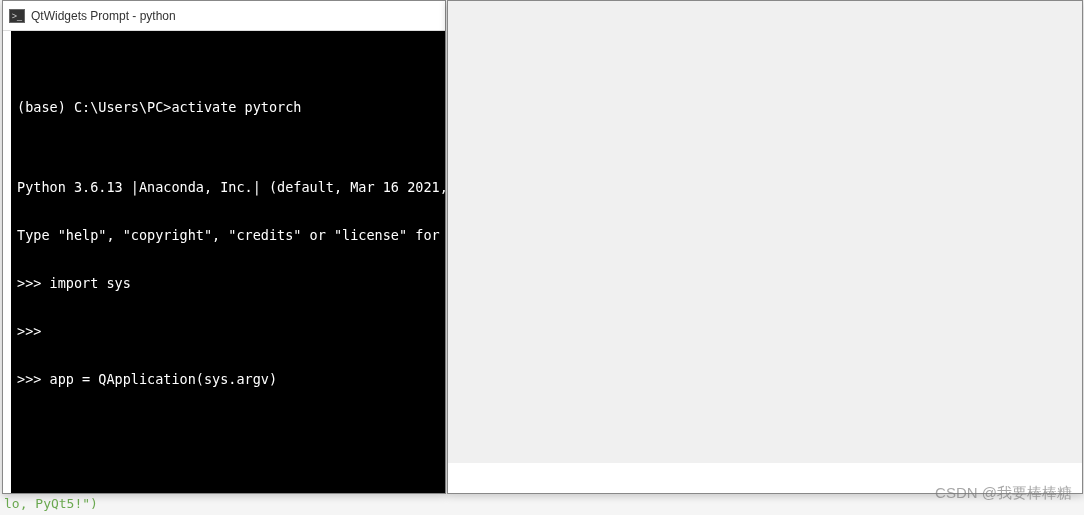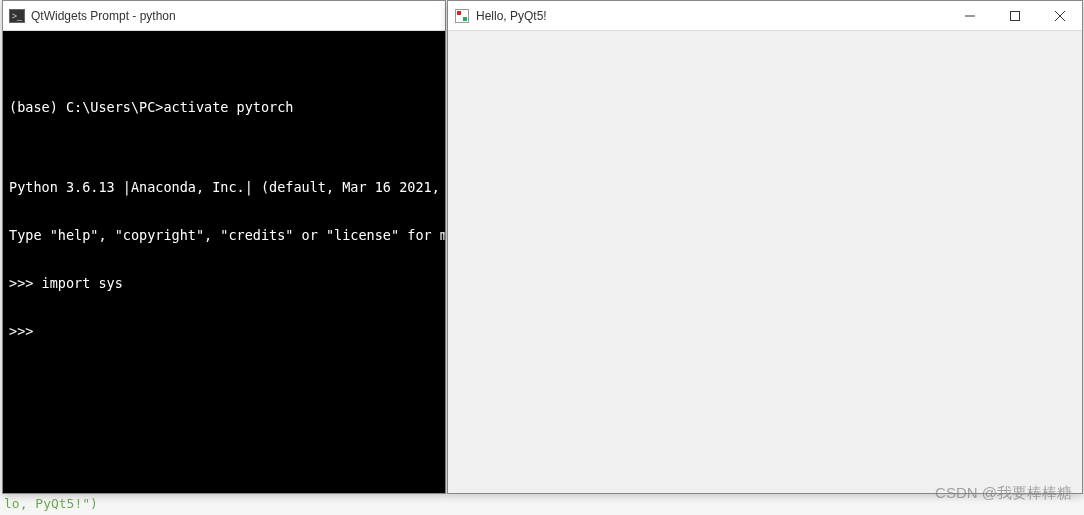--- a/index.html
+++ b/index.html
@@ -60,20 +60,21 @@
     .terminal-body {
       background: #000;
       color: #fff;
       font-family: "NSimSun", "SimSun", Consolas, monospace;
       font-size: 13.5px;
       line-height: 16px;
       padding: 4px 6px;
       height: calc(100% - 30px);
       overflow: hidden;
       white-space: pre;
+      margin-left: 8px;
     }
     .term-line { white-space: pre; }
 
     
     #pyqt-window {
       left: 447px;
       top: 0;
       width: 636px;
       height: 494px;
     }
@@ -143,49 +144,27 @@
     <span class="titlebar-spacer"></span>
   </div>
   <div class="terminal-body">
     <div class="term-line"></div>
     <div class="term-line">(base) C:\Users\PC&gt;activate pytorch</div>
     <div class="term-line"></div>
     <div class="term-line">Python 3.6.13 |Anaconda, Inc.| (default, Mar 16 2021, 1</div>
     <div class="term-line">Type "help", "copyright", "credits" or "license" for mo</div>
     <div class="term-line">&gt;&gt;&gt; import sys</div>
     <div class="term-line">&gt;&gt;&gt;</div>
+    <div class="term-line">&gt;&gt;&gt; app = QApplication(sys.argv)</div>
     
     
     
     
     
   </div>
 </div>
 
 <div id="pyqt-window" class="window">
-  <div class="titlebar">
-    <span class="titlebar-icon">
-      <span class="qt-icon"></span>
-    </span>
-    <span class="titlebar-title">Hello, PyQt5!</span>
-    <span class="titlebar-spacer"></span>
-    <div class="win-btn">
-      <svg width="10" height="10" viewBox="0 0 10 10">
-          <line x1="0" y1="5" x2="10" y2="5" stroke="#333" stroke-width="1"></line>
-        </svg>
-    </div>
-    <div class="win-btn">
-      <svg width="10" height="10" viewBox="0 0 10 10">
-          <rect x="0.5" y="0.5" width="9" height="9" fill="none" stroke="#333" stroke-width="1"></rect>
-        </svg>
-    </div>
-    <div class="win-btn close">
-      <svg width="10" height="10" viewBox="0 0 10 10">
-          <line x1="0" y1="0" x2="10" y2="10" stroke="#333" stroke-width="1"></line>
-          <line x1="10" y1="0" x2="0" y2="10" stroke="#333" stroke-width="1"></line>
-        </svg>
-    </div>
-  </div>
   <div class="pyqt-body"></div>
 </div>
 
 <div class="bg-text">lo, PyQt5!")</div>
 <div class="watermark">CSDN @我要棒棒糖</div>
 
 </body></html>

